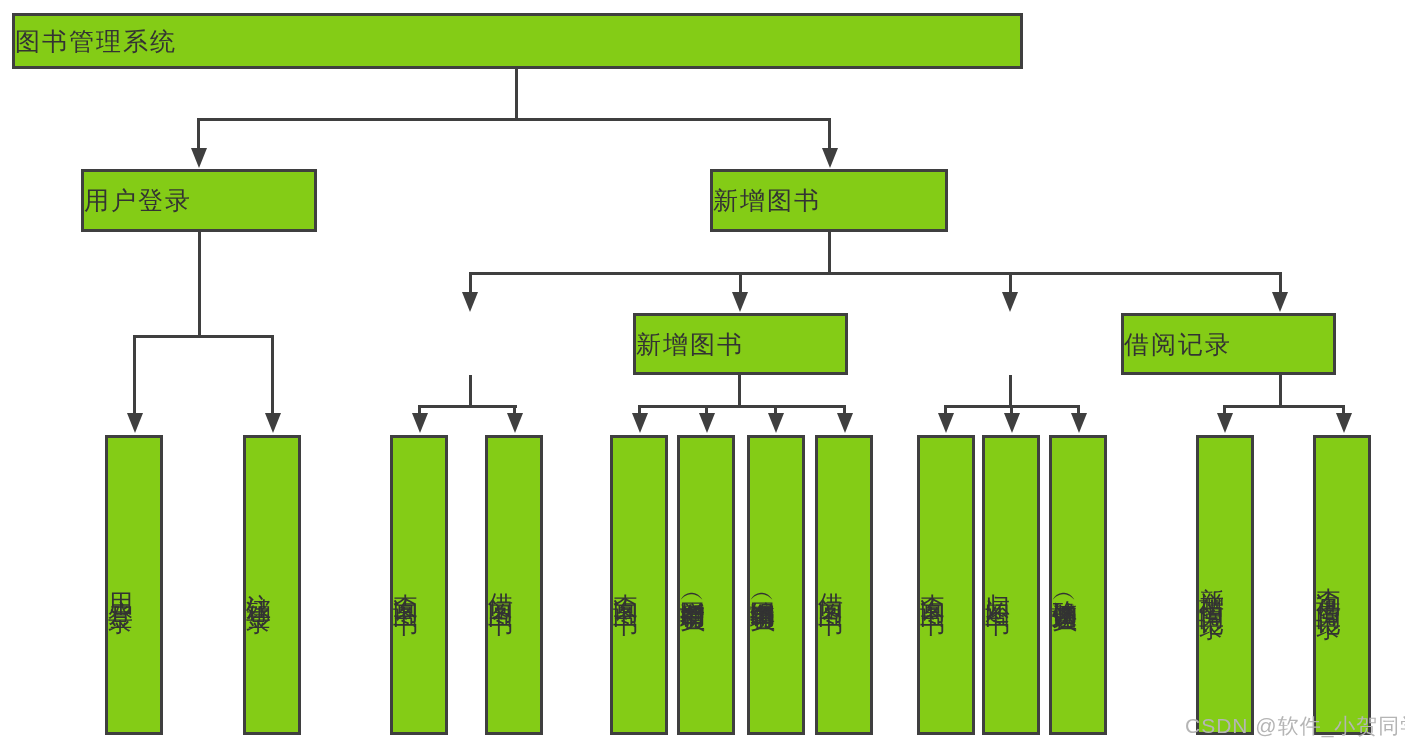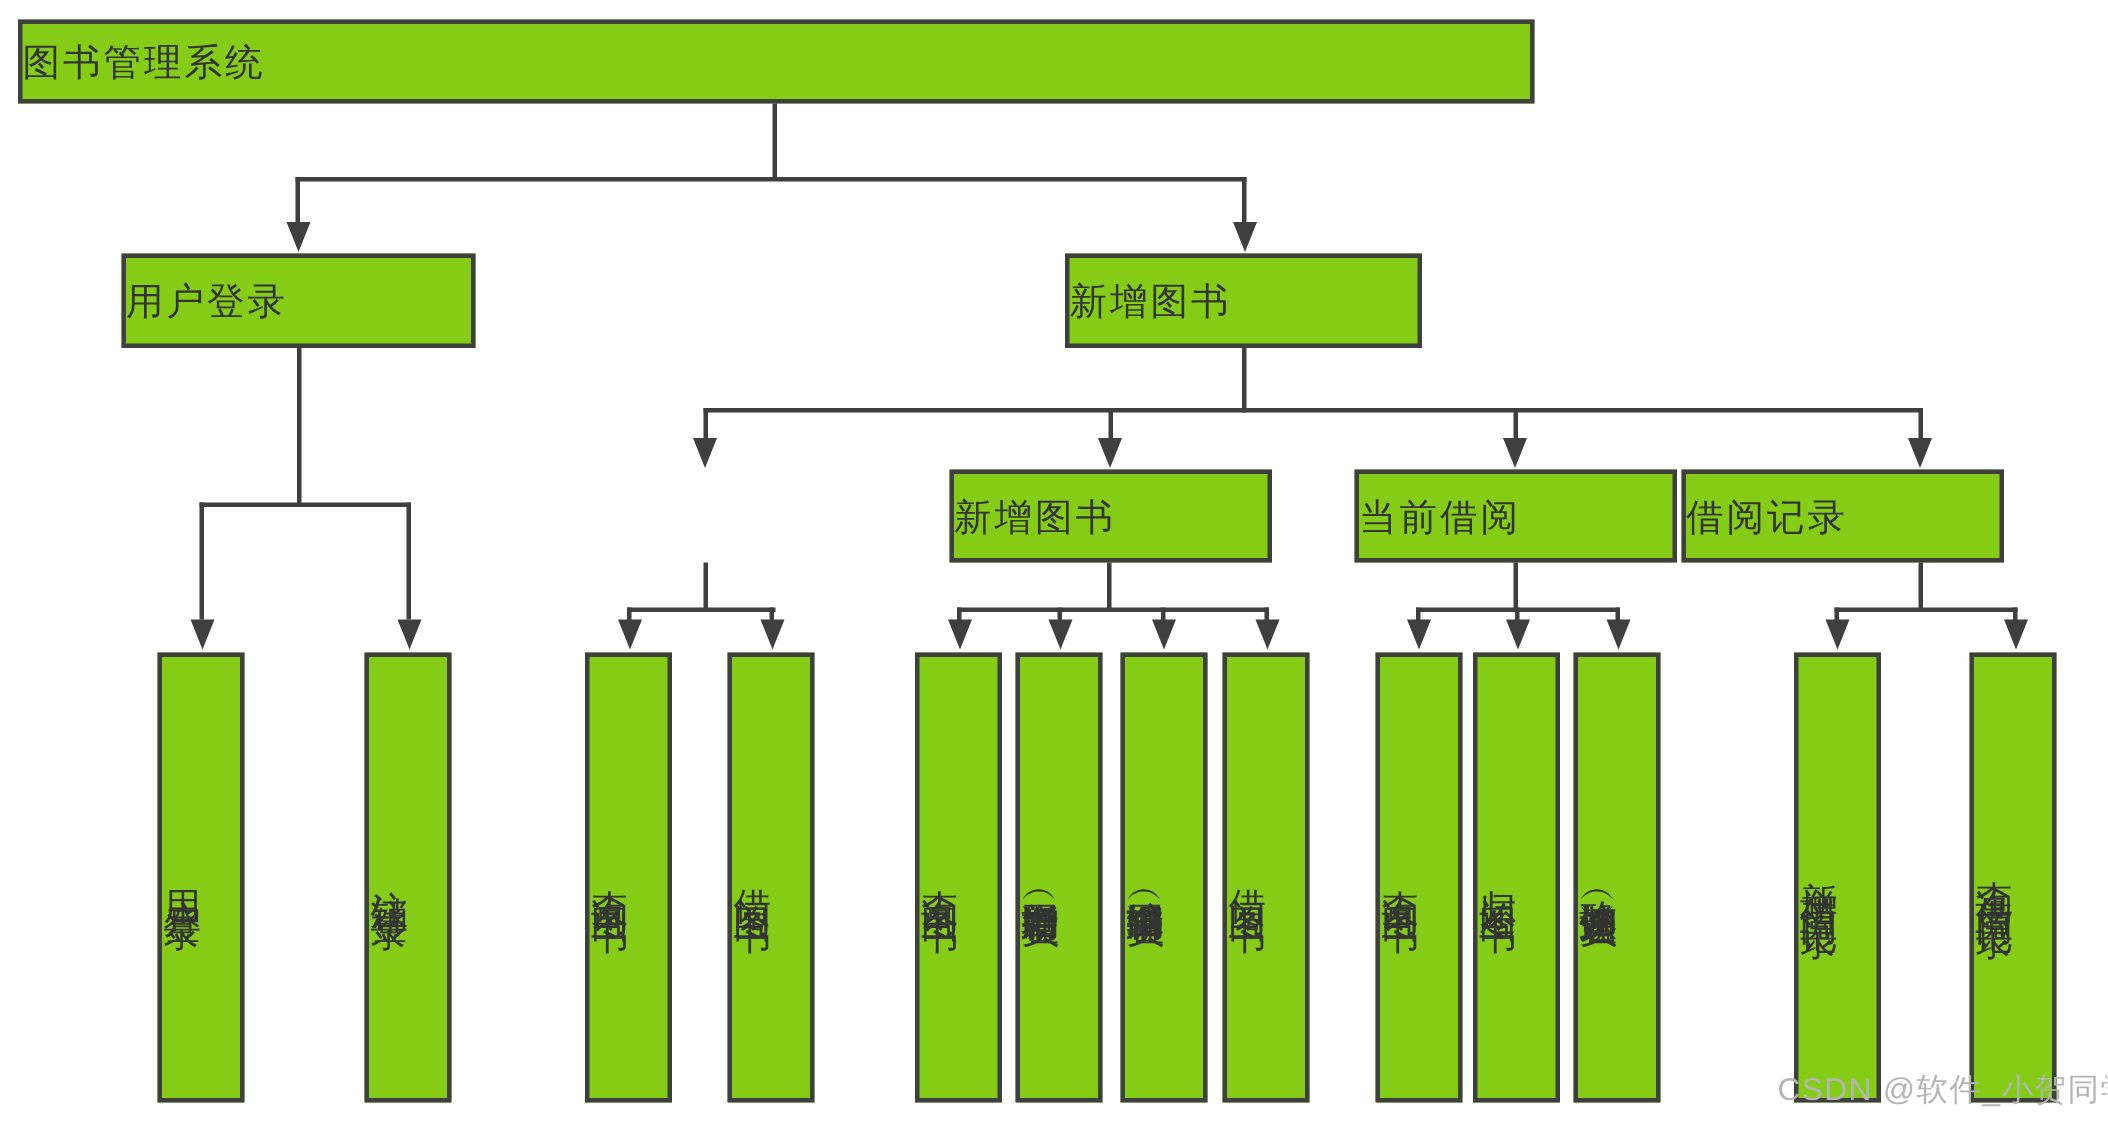--- a/index.html
+++ b/index.html
@@ -83,23 +83,20 @@
   <i class="ln" style="left:1009px;top:272px;width:3px;height:22px;"></i>
   <i class="ln" style="left:1279px;top:272px;width:3px;height:22px;"></i>
   <i class="ar" style="left:462px;top:292px;"></i>
   <i class="ar" style="left:732px;top:292px;"></i>
   <i class="ar" style="left:1002px;top:292px;"></i>
   <i class="ar" style="left:1272px;top:292px;"></i>
 
   <div class="box l3box" id="l3-borrow">
     <span class="hlabel">新增图书</span>
   </div>
-  <div class="box l3box" id="l3-current">
-    <span class="hlabel">当前借阅</span>
-  </div>
   <div class="box l3box" id="l3-record">
     <span class="hlabel">借阅记录</span>
   </div>
 
   <i class="ln" style="left:469px;top:375px;width:3px;height:32px;"></i>
   <i class="ln" style="left:418px;top:405px;width:99px;height:3px;"></i>
   <i class="ln" style="left:418px;top:405px;width:3px;height:10px;"></i>
   <i class="ln" style="left:513px;top:405px;width:3px;height:10px;"></i>
   <i class="ar" style="left:412px;top:413px;"></i>
   <i class="ar" style="left:507px;top:413px;"></i>

